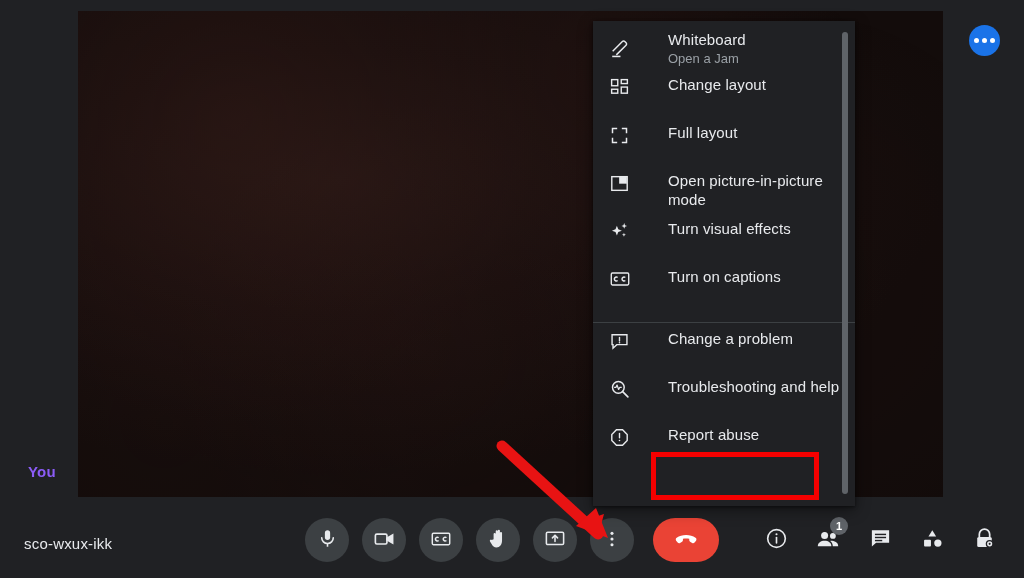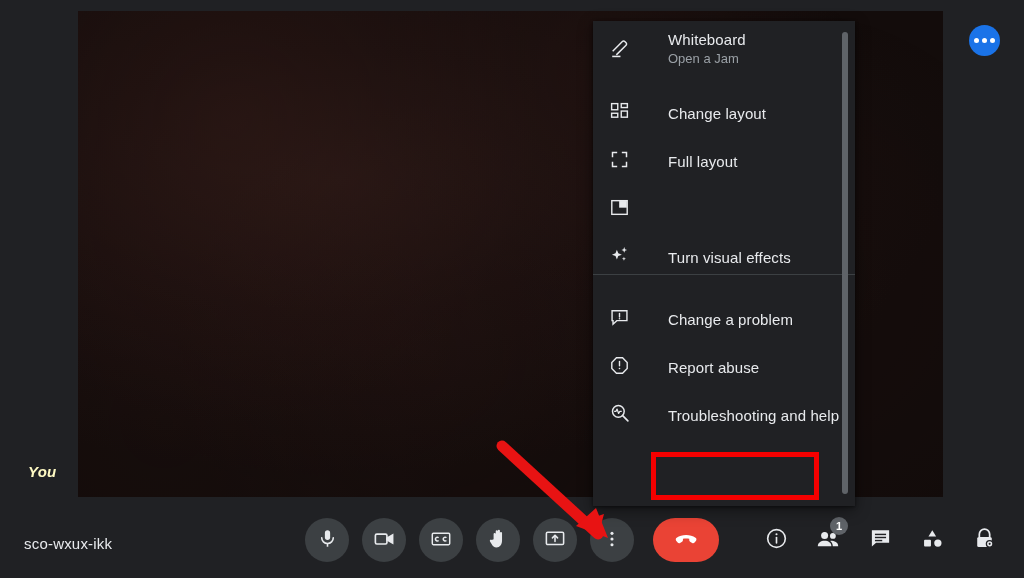--- a/index.html
+++ b/index.html
@@ -43,25 +43,24 @@
       radial-gradient(circle at 18% 22%, rgba(80,38,30,.35) 0%, rgba(0,0,0,0) 38%),
       radial-gradient(circle at 62% 12%, rgba(66,32,26,.28) 0%, rgba(0,0,0,0) 34%),
       radial-gradient(circle at 40% 70%, rgba(58,28,24,.25) 0%, rgba(0,0,0,0) 40%),
       radial-gradient(circle at 82% 55%, rgba(44,22,18,.22) 0%, rgba(0,0,0,0) 36%),
       radial-gradient(circle at 10% 85%, rgba(50,24,20,.2) 0%, rgba(0,0,0,0) 34%);
   }
   #self-label {
     position: absolute;
     left: 28px;
     top: 463px;
-    color: #fef9c3;
+    color: #8b5cf6;
     font-size: 15px;
     font-weight: 600;
     letter-spacing: .2px;
-    font-style: italic;
   }
 
   
   #blue-more-btn {
     position: absolute;
     left: 969px;
     top: 25px;
     width: 31px;
     height: 31px;
     border-radius: 50%;
@@ -88,21 +87,21 @@
     width: 262px;
     height: 485px;
     background: #202124;
     box-shadow: 0 1px 3px rgba(0,0,0,.5), 0 4px 14px rgba(0,0,0,.45);
     overflow: hidden;
     z-index: 5;
   }
   .menu-item {
     position: relative;
     display: flex;
-    align-items: flex-end;
+    align-items: flex-start;
     height: 48px;
     padding: 0 12px 0 14px;
     box-sizing: border-box;
     cursor: pointer;
   }
   .menu-item .mi-icon {
     width: 40px;
     min-width: 40px;
     height: 24px;
     display: flex;
@@ -315,74 +314,89 @@
     </span>
   </div>
 
   <div class="menu-item">
     <span class="mi-icon">
       <svg width="21" height="21" viewBox="0 0 24 24" fill="none" stroke="currentColor" stroke-width="1.6">
         <rect x="3.2" y="4.2" width="17.6" height="15.6"></rect>
         <rect x="11.6" y="4.6" width="8.8" height="7.6" fill="currentColor" stroke="none"></rect>
       </svg>
     </span>
+    <span class="mi-texts">
+      <span class="mi-label">Open picture-in-picture mode</span>
+    </span>
   </div>
 
   <div class="menu-item">
     <span class="mi-icon">
       <svg width="22" height="22" viewBox="0 0 24 24" fill="currentColor">
         <path d="M8.6 6.2 l1.5 3.9 3.9 1.5 -3.9 1.5 -1.5 3.9 -1.5 -3.9 -3.9 -1.5 3.9 -1.5 z"></path>
         <path d="M16.6 3.4 l.85 2.2 2.2 .85 -2.2 .85 -.85 2.2 -.85 -2.2 -2.2 -.85 2.2 -.85 z"></path>
         <path d="M16.3 13.9 l.6 1.6 1.6 .6 -1.6 .6 -.6 1.6 -.6 -1.6 -1.6 -.6 1.6 -.6 z"></path>
       </svg>
     </span>
     <span class="mi-texts">
       <span class="mi-label">Turn visual effects</span>
     </span>
   </div>
 
+  <div class="menu-item">
+    <span class="mi-icon">
+      <svg width="22" height="22" viewBox="0 0 24 24" fill="none" stroke="currentColor" stroke-width="1.5">
+        <rect x="2.5" y="5.5" width="19" height="13" rx="1.2"></rect>
+        <path d="M9.4 10.4 a2.2 2.2 0 0 0 -3.6 1.6 a2.2 2.2 0 0 0 3.6 1.6" stroke-width="1.6"></path>
+        <path d="M17.8 10.4 a2.2 2.2 0 0 0 -3.6 1.6 a2.2 2.2 0 0 0 3.6 1.6" stroke-width="1.6"></path>
+      </svg>
+    </span>
+    <span class="mi-texts">
+      <span class="mi-label">Turn on captions</span>
+    </span>
+  </div>
 
   <div class="menu-divider"></div>
 
   <div class="menu-item">
     <span class="mi-icon">
       <svg width="21" height="21" viewBox="0 0 24 24" fill="none" stroke="currentColor" stroke-width="1.6">
         <path d="M3.5 4.2 h17 v11.4 h-11.6 L4.6 19.6 V15.6 H3.5 z"></path>
         <path d="M12 7.4 v4" stroke-linecap="round"></path>
         <circle cx="12" cy="13.4" r=".95" fill="currentColor" stroke="none"></circle>
       </svg>
     </span>
     <span class="mi-texts">
       <span class="mi-label">Change a problem</span>
     </span>
   </div>
 
   <div class="menu-item">
     <span class="mi-icon">
+      <svg width="22" height="22" viewBox="0 0 24 24" fill="none" stroke="currentColor" stroke-width="1.6">
+        <circle cx="10.2" cy="10.2" r="6.4"></circle>
+        <path d="M14.9 14.9 L20.6 20.6" stroke-linecap="round" stroke-width="1.8"></path>
+        <path d="M5.6 10.3 h1.9 l1.3 -2.5 1.7 4.7 1.2 -2.2 h2.2" stroke-width="1.4" stroke-linejoin="round"></path>
+      </svg>
+    </span>
+    <span class="mi-texts">
+      <span class="mi-label">Troubleshooting and help</span>
+    </span>
+  </div>
+
+  <div class="menu-item">
+    <span class="mi-icon">
       <svg width="21" height="21" viewBox="0 0 24 24" fill="none" stroke="currentColor" stroke-width="1.6">
         <path d="M8.5 3.2 h7 L20.8 8.5 v7 L15.5 20.8 h-7 L3.2 15.5 v-7 z"></path>
         <path d="M12 7.3 v5" stroke-linecap="round"></path>
         <circle cx="12" cy="15.4" r=".95" fill="currentColor" stroke="none"></circle>
       </svg>
     </span>
     <span class="mi-texts">
       <span class="mi-label">Report abuse</span>
-    </span>
-  </div>
-
-  <div class="menu-item">
-    <span class="mi-icon">
-      <svg width="22" height="22" viewBox="0 0 24 24" fill="none" stroke="currentColor" stroke-width="1.6">
-        <circle cx="10.2" cy="10.2" r="6.4"></circle>
-        <path d="M14.9 14.9 L20.6 20.6" stroke-linecap="round" stroke-width="1.8"></path>
-        <path d="M5.6 10.3 h1.9 l1.3 -2.5 1.7 4.7 1.2 -2.2 h2.2" stroke-width="1.4" stroke-linejoin="round"></path>
-      </svg>
-    </span>
-    <span class="mi-texts">
-      <span class="mi-label">Troubleshooting and help</span>
     </span>
   </div>
 
 
   <div id="menu-scrollbar"></div>
 </div>
 
 <div id="settings-highlight"></div>
 
 <svg id="red-arrow" viewBox="0 0 160 100">

